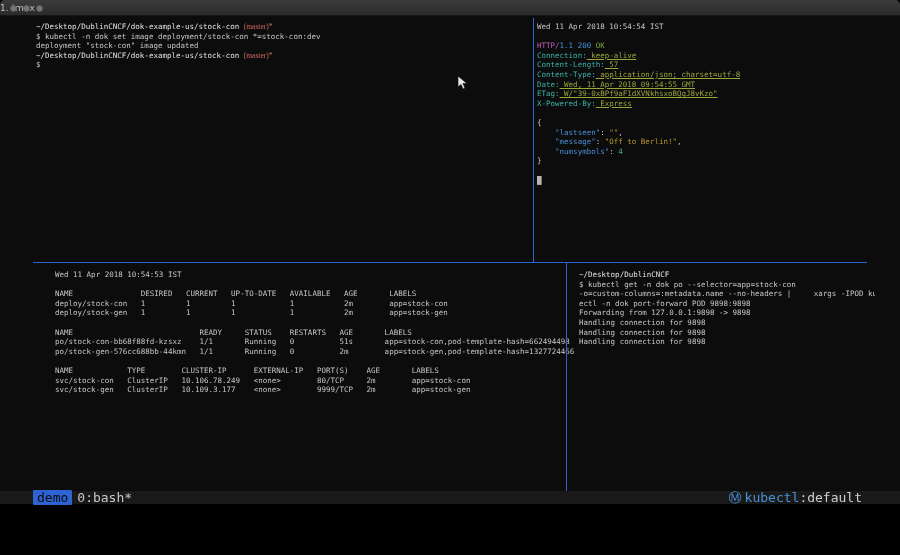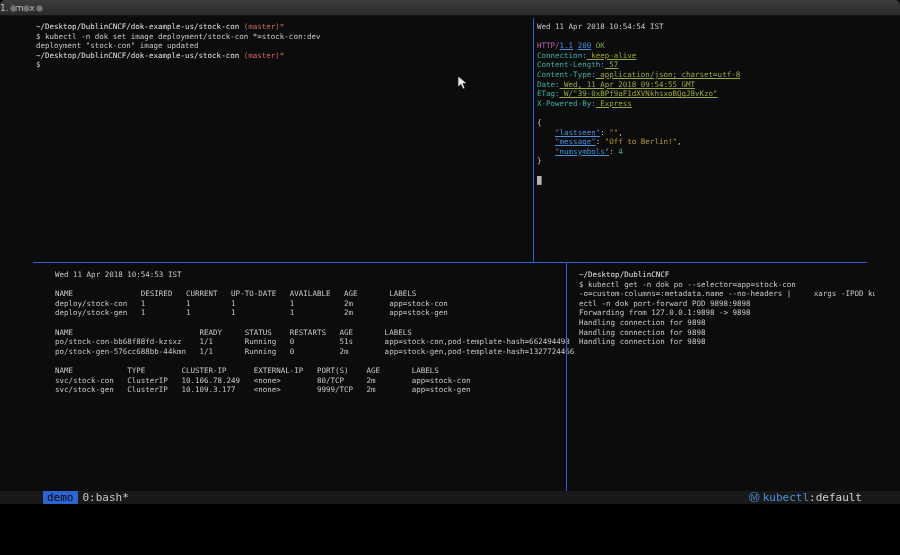--- a/index.html
+++ b/index.html
@@ -42,35 +42,35 @@
   .pane-br { left:538px; top:248px; width:296px; height:225px; padding:4px 0 0 0;margin-left:8px; }
 
   .divider { position:absolute; background:var(--accent-blue,#2e63d4); }
   .divider-h        { left:0;     top:244px; width:834px; height:1px; }
   .divider-v-top    { left:500px; top:0;     width:1px;   height:244px; }
   .divider-v-bottom { left:533px; top:245px; width:1px;   height:228px; }
 
   
   .c-fg      { color:var(--text,#c7c7c7); }
   .c-white   { color:var(--bright-text,#e4e4e4); }
-  .c-red     { color:var(--red,#cf6a5f); }
+  .c-red     { color:var(--red,#cf6a5f);font-family:Liberation Serif, serif; }
   .c-magenta { color:var(--magenta,#bb60b6); }
-  .c-blue    { color:var(--blue,#4a90d9);text-decoration:underline; }
+  .c-blue    { color:var(--blue,#4a90d9); }
   .c-cyan    { color:var(--cyan,#38b2a8); }
   .c-olive   { color:var(--olive,#9ba63c);text-decoration:underline; }
   .c-green   { color:var(--green,#76ab40); }
   .c-yellow  { color:var(--yellow,#bb9a2f); }
   .c-cursor  { color:var(--cursor,#b5b5b5); }
 
   .statusbar {
     position:absolute; left:0; top:491px; width:900px; height:13px;
     background:var(--statusbar-bg,#191919);
-    font-size:11px; line-height:13px; color:#c7c7c7;
+    font-size:13px; line-height:13px; color:#c7c7c7;
     display:flex; justify-content:space-between;
-    padding:0 38px 0 43px; white-space:pre;
+    padding:0 38px 0 33px; white-space:pre;
   }
   .session {
     background:var(--accent-blue,#2e63d4); color:#0a0a0a;
     padding:0 4px; margin-right:5px; border-radius:1px;
   }
   .mk-icon { color:var(--blue,#4a90d9); margin-right:3px; }
   .ctx { color:var(--blue,#4a90d9); }
   .ns  { color:#cfcfcf; }
 
   .mouse { position:absolute; left:425px; top:58px; }

